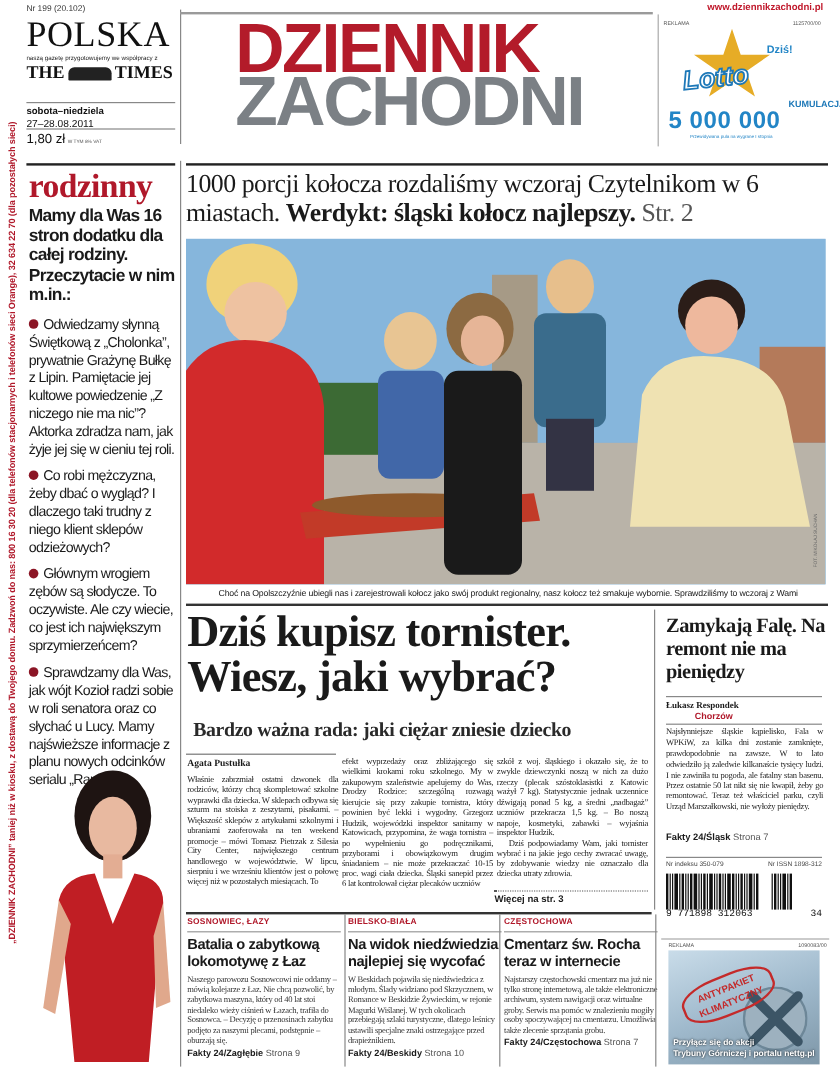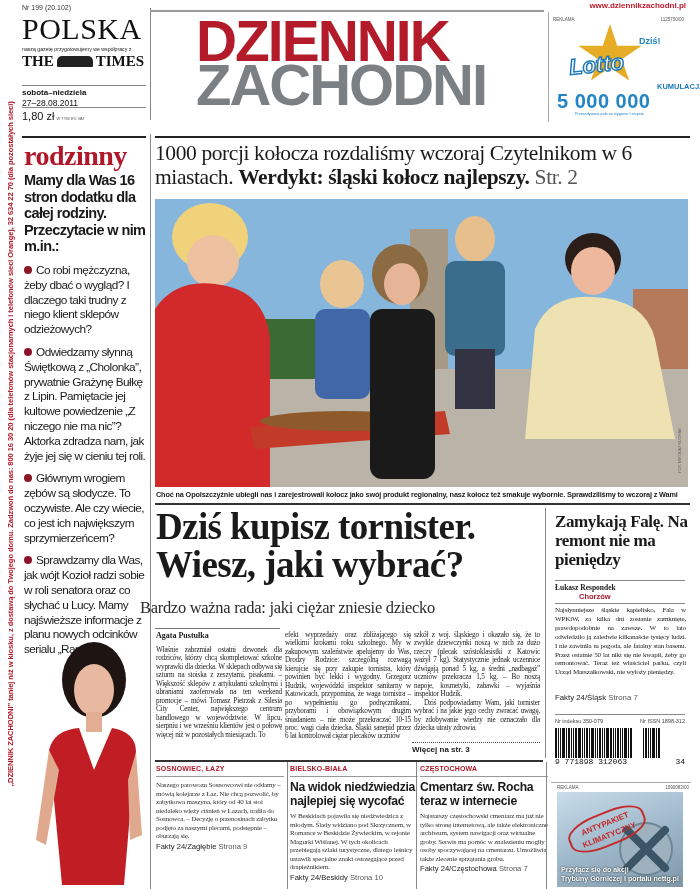--- a/index.html
+++ b/index.html
@@ -53,41 +53,41 @@
   .woman-photo { position: absolute; left: 24px; top: 640px; width: 122px; height: 245px; }
   .col-vline { position: absolute; left: 150px; top: 134px; width: 1px; height: 755px; background: #888; }
 
   
   .top-rule2 { position: absolute; left: 155px; top: 136px; width: 535px; height: 2px; background: #222; }
   .top-headline { position: absolute; left: 155px; top: 141px; width: 540px; font-family: "Liberation Serif", serif; font-size: 21.5px; line-height: 24px; color: #1a1a1a; letter-spacing: -0.4px; }
   .top-headline b { font-weight: bold; }
   .top-headline .page { color: #555; }
   .main-photo { position: absolute; left: 155px; top: 199px; width: 533px; height: 288px; overflow: hidden; background: #7fb1d8; }
   .photo-credit { position: absolute; right: 6px; bottom: 14px; font-size: 4px; color: #666; writing-mode: vertical-rl; transform: rotate(180deg); }
-  .caption { position: absolute; left: 156px; top: 490px; width: 535px; font-size: 7.3px; font-weight: bold; color: #1a1a1a; letter-spacing: -0.15px; }
+  .caption { position: absolute; left: 156px; top: 490px; width: 535px; font-size: 7.3px; font-weight: normal; color: #1a1a1a; letter-spacing: -0.15px; text-align: center; }
   .cap-rule { position: absolute; left: 155px; top: 503px; width: 535px; height: 2px; background: #333; }
 
   
   .main-headline { position: absolute; left: 156px; top: 508px; width: 390px; font-family: "Liberation Serif", serif; font-size: 37px; font-weight: bold; line-height: 38px; color: #1a1a1a; letter-spacing: -0.6px; }
-  .main-sub { position: absolute; left: 140px; top: 598px; width: 390px; font-family: "Liberation Serif", serif; font-size: 16.5px; color: #2a2a2a; letter-spacing: -0.3px; }
+  .main-sub { position: absolute; left: 161px; top: 598px; width: 390px; font-family: "Liberation Serif", serif; font-size: 16.5px; color: #2a2a2a; letter-spacing: -0.3px; font-weight: bold; }
   .byline-rule { position: absolute; left: 155px; top: 628px; width: 125px; height: 1px; background: #777; }
   .byline { position: absolute; left: 156px; top: 631px; font-family: "Liberation Serif", serif; font-size: 8px; font-weight: bold; color: #1a1a1a; }
   .body-col { position: absolute; top: 646px; width: 126px; font-family: "Liberation Serif", serif; font-size: 7.2px; line-height: 8.45px; color: #222; text-align: justify; letter-spacing: -0.2px; }
   .body-col p + p { text-indent: 10px; }
   .more-dots { position: absolute; left: 412px; top: 742px; width: 128px; border-top: 1px dotted #555; }
   .more-link { position: absolute; left: 412px; top: 745px; font-size: 8px; font-weight: bold; color: #1a1a1a; }
   .main-vline { position: absolute; left: 545px; top: 508px; width: 1px; height: 250px; background: #888; }
 
   
   .right-headline { position: absolute; left: 555px; top: 512px; width: 140px; font-family: "Liberation Serif", serif; font-size: 17px; font-weight: bold; line-height: 19px; color: #1a1a1a; letter-spacing: -0.4px; }
   .right-rule { position: absolute; left: 555px; width: 130px; height: 1px; background: #888; }
   .right-byline { position: absolute; left: 555px; top: 583px; font-family: "Liberation Serif", serif; font-size: 7.5px; font-weight: bold; color: #1a1a1a; }
   .right-loc { position: absolute; left: 579px; top: 592px; font-size: 7.5px; font-weight: bold; color: #b0182a; }
   .right-body { position: absolute; left: 555px; top: 606px; width: 131px; font-family: "Liberation Serif", serif; font-size: 7.1px; line-height: 8.9px; color: #222; text-align: justify; letter-spacing: -0.2px; }
-  .facts { font-family: "Liberation Sans", sans-serif; font-weight: normal; color: #1a1a1a; }
+  .facts { font-family: "Liberation Sans", sans-serif; font-weight: bold; color: #1a1a1a; }
   .facts-page { font-family: "Liberation Sans", sans-serif; color: #555; font-weight: normal; }
   .right-facts { position: absolute; left: 555px; top: 693px; font-size: 7.8px; }
 
   .barcode-box { position: absolute; left: 555px; top: 718px; width: 130px; }
   .barcode-meta { display: flex; justify-content: space-between; font-size: 5.5px; color: #444; }
   .barcode { margin-top: 4px; height: 30px; display: flex; gap: 1px; align-items: stretch; }
   .barcode i { display: block; background: #111; }
   .barcode-nums { display: flex; justify-content: space-between; font-family: "Liberation Mono", monospace; font-size: 8px; color: #111; margin-top: -1px; }
 
   
@@ -148,22 +148,22 @@
   <div class="lotto">Lotto</div>
   <div class="kumulacja">KUMULACJA</div>
   <div class="jackpot">5 000 000</div>
   <div class="ad-tiny">Przewidywana pula na wygrane I stopnia</div>
 </div>
 
 <div class="left-top-rule"></div>
 <div class="rodzinny">rodzinny</div>
 <div class="left-lead">Mamy dla Was 16 stron dodatku dla całej rodziny. Przeczytacie w nim m.in.:</div>
 <div class="left-items">
+  <div class="left-item"><span class="bullet"></span><span>Odwiedzamy słynną Świętkową z „Cholonka”, prywatnie Grażynę Bułkę z Lipin. Pamiętacie jej kultowe powiedzenie „Z niczego nie ma nic”? Aktorka zdradza nam, jak żyje jej się w cieniu tej roli.</span></div>
   <div class="left-item"><span class="bullet"></span><span>Co robi mężczyzna, żeby dbać o wygląd? I dlaczego taki trudny z niego klient sklepów odzieżowych?</span></div>
-  <div class="left-item"><span class="bullet"></span><span>Odwiedzamy słynną Świętkową z „Cholonka”, prywatnie Grażynę Bułkę z Lipin. Pamiętacie jej kultowe powiedzenie „Z niczego nie ma nic”? Aktorka zdradza nam, jak żyje jej się w cieniu tej roli.</span></div>
   <div class="left-item"><span class="bullet"></span><span>Głównym wrogiem zębów są słodycze. To oczywiste. Ale czy wiecie, co jest ich największym sprzymierzeńcem?</span></div>
   <div class="left-item"><span class="bullet"></span><span>Sprawdzamy dla Was, jak wójt Kozioł radzi sobie w roli senatora oraz co słychać u Lucy. Mamy najświeższe informacje z planu nowych odcinków serialu „Ranczo”.</span></div>
 </div>
 <svg class="woman-photo" viewBox="0 0 122 245">
   <ellipse cx="70" cy="40" rx="32" ry="38" fill="#1e1412"></ellipse>
   <ellipse cx="70" cy="50" rx="20" ry="26" fill="#e8b9a0"></ellipse>
   <rect x="62" y="72" width="16" height="20" fill="#e3ad93"></rect>
   <path d="M25 110 Q30 90 55 88 L70 130 L88 88 Q112 92 112 112 L108 150 L100 245 L38 245 L30 160 Z" fill="#c01e24"></path>
   <path d="M25 110 L12 200 L22 205 L35 130 Z" fill="#e0a88c"></path>
   <path d="M112 112 L118 195 L106 200 L104 140 Z" fill="#e0a88c"></path>
@@ -282,20 +282,21 @@
   <div class="barcode-nums">
     <span>9 771898 312063</span>
     <span>34</span>
   </div>
 </div>
 
 <div class="bottom-rule"></div>
 <div class="bstory" style="left:156px">
   <div class="region">SOSNOWIEC, ŁAZY</div>
   <div class="region-rule"></div>
+  <div class="bh">Batalia o zabytkową lokomotywę z Łaz</div>
   <div class="bb">Naszego parowozu Sosnowcowi nie oddamy – mówią kolejarze z Łaz. Nie chcą pozwolić, by zabytkowa maszyna, który od 40 lat stoi niedaleko wieży ciśnień w Łazach, trafiła do Sosnowca. – Decyzję o przenosinach zabytku podjęto za naszymi plecami, podstępnie – oburzają się.</div>
   <div class="bf"><span class="facts">Fakty 24/Zagłębie</span> <span class="facts-page">Strona 9</span></div>
 </div>
 <div class="bvline" style="left:287px"></div>
 <div class="bstory" style="left:290px">
   <div class="region">BIELSKO-BIAŁA</div>
   <div class="region-rule"></div>
   <div class="bh">Na widok niedźwiedzia najlepiej się wycofać</div>
   <div class="bb">W Beskidach pojawiła się niedźwiedzica z młodym. Ślady widziano pod Skrzycznem, w Romance w Beskidzie Żywieckim, w rejonie Magurki Wiślanej. W tych okolicach przebiegają szlaki turystyczne, dlatego leśnicy ustawili specjalne znaki ostrzegające przed drapieżnikiem.</div>
   <div class="bf"><span class="facts">Fakty 24/Beskidy</span> <span class="facts-page">Strona 10</span></div>

